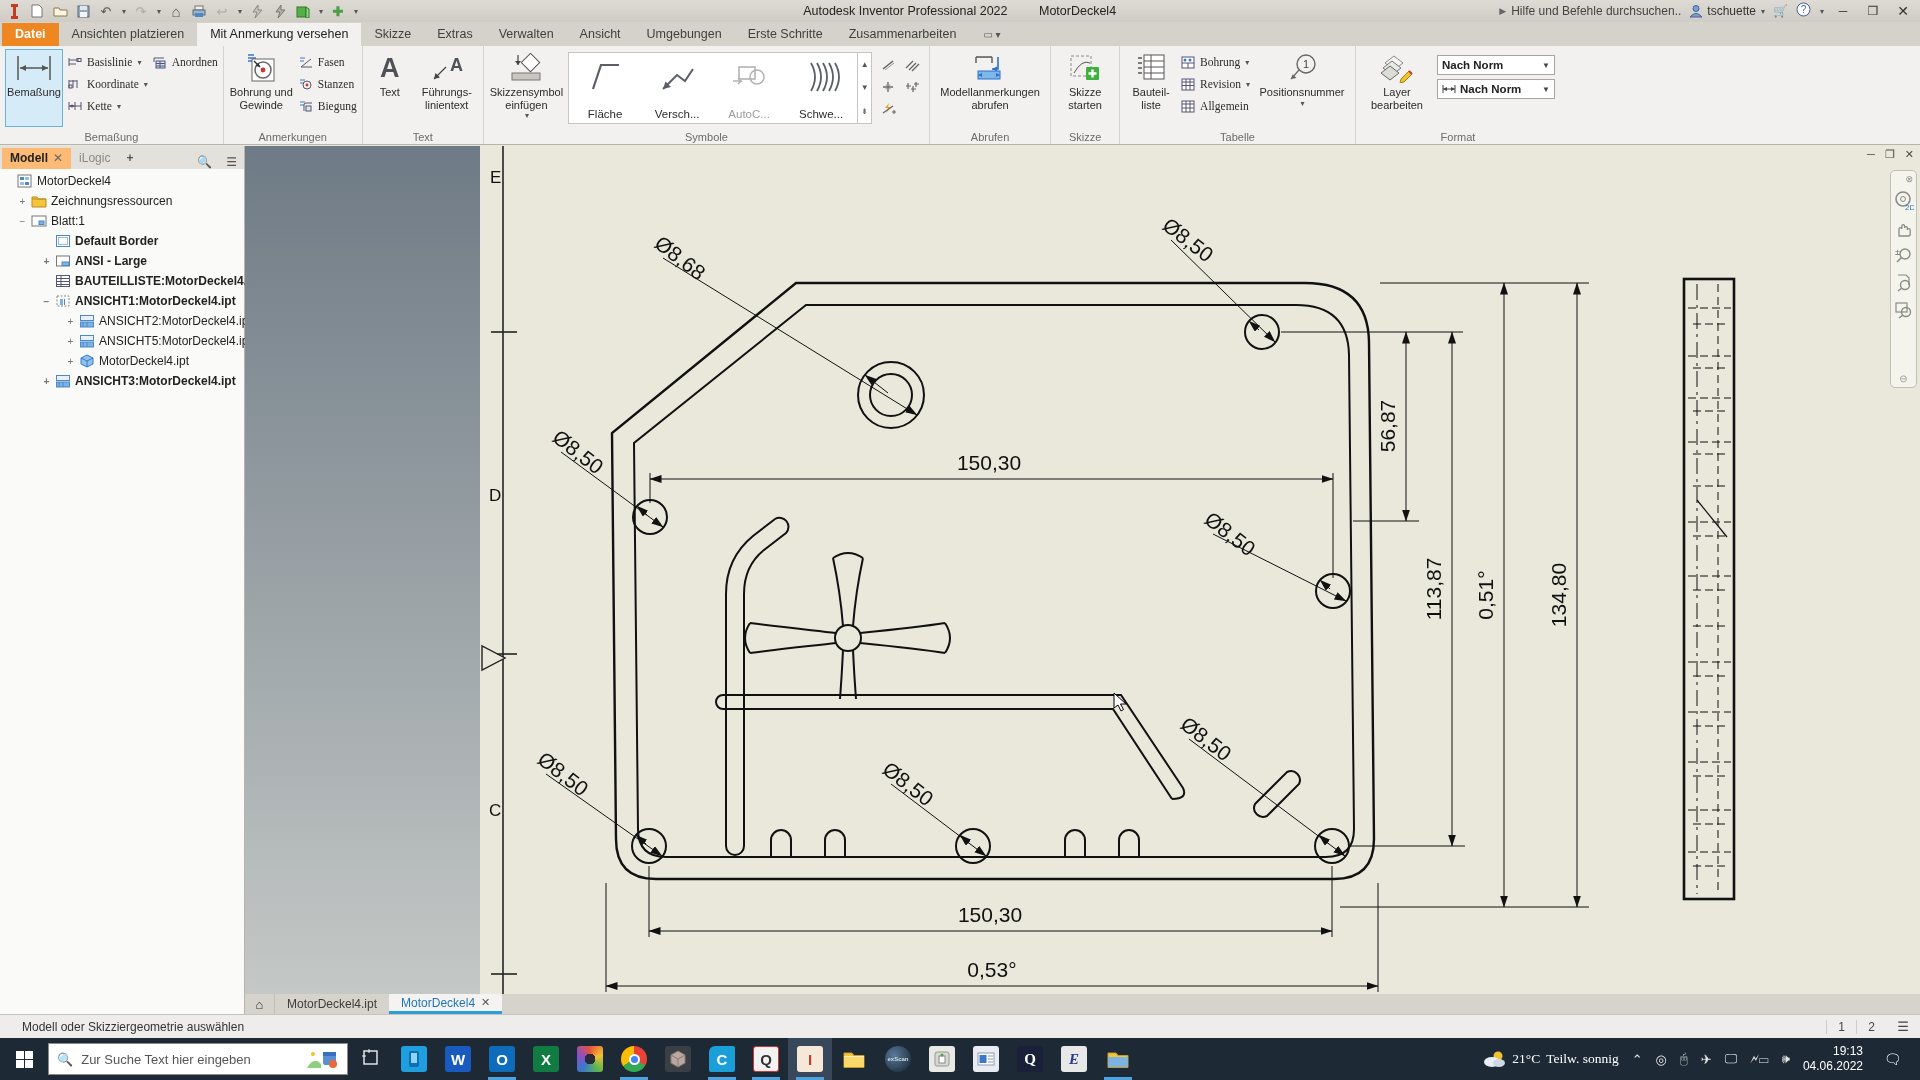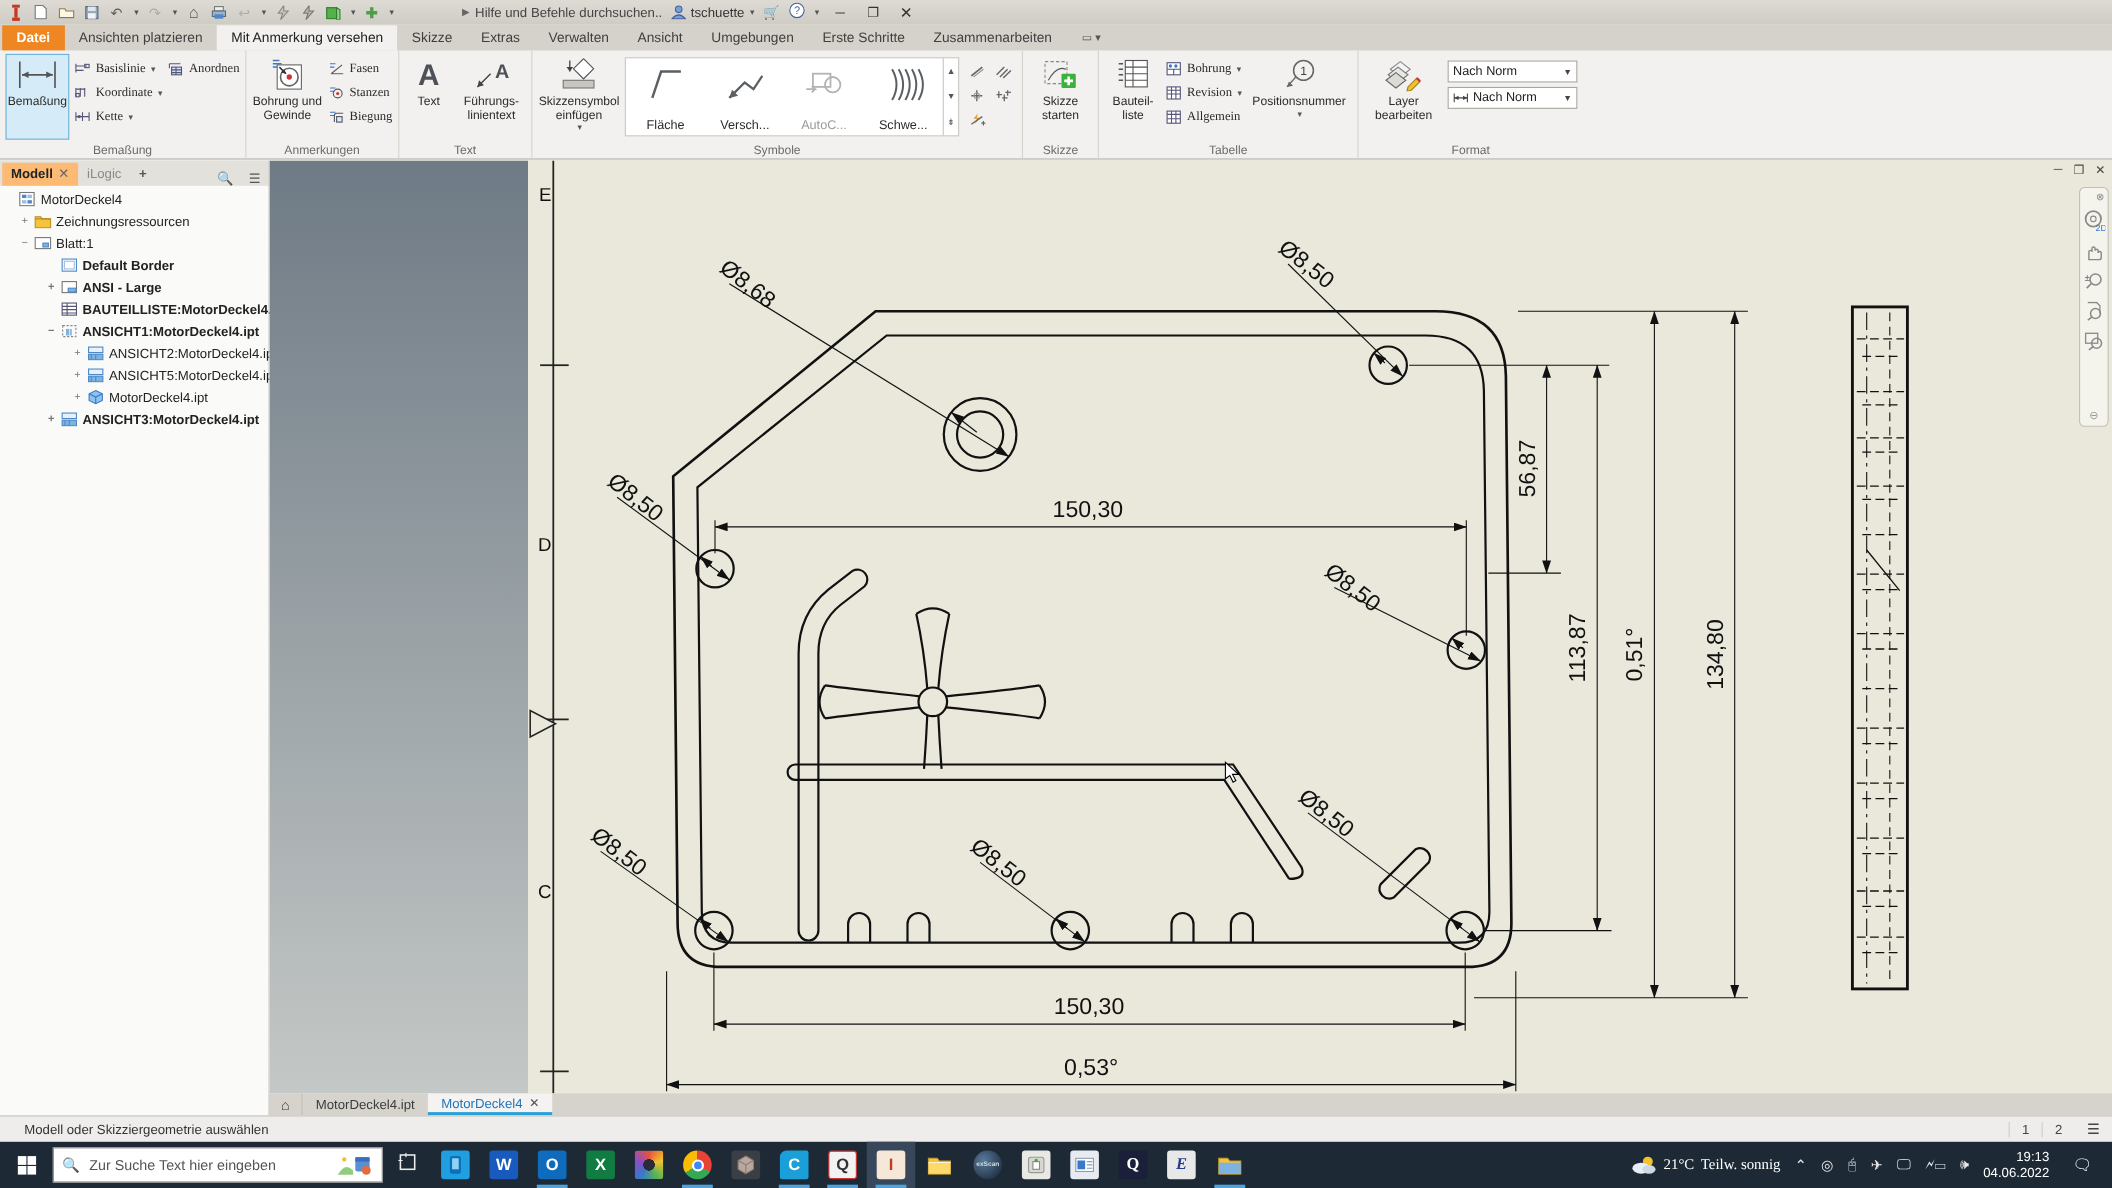--- a/index.html
+++ b/index.html
@@ -47,21 +47,21 @@
   .gitem { width:72px; display:flex; flex-direction:column; align-items:center; justify-content:space-between;
     padding:6px 2px 3px; font-size:11.5px; color:#2b2b2b; }
   .gitem.disabled { color:#9a9a9a; }
   .gscroll { width:14px; border-left:1px solid #c9c6c0; display:flex; flex-direction:column;
     align-items:center; justify-content:space-around; font-size:8px; color:#555; }
   .minigrid { display:grid; grid-template-columns:24px 24px; grid-auto-rows:22px; padding-top:5px; }
   .minigrid span { display:flex; align-items:center; justify-content:center; }
   .ddselect { width:118px; height:20px; background:#fff; border:1px solid #a9a6a0;
     display:flex; align-items:center; font-size:11.5px; color:#222; padding:0 4px; gap:4px; }
   .ddselect .caret { margin-left:auto; font-size:8px; color:#444; }
-  .fmtcol { display:flex; flex-direction:column; gap:4px; padding-top:6px; }
+  .fmtcol { display:flex; flex-direction:column; gap:4px; padding-top:6px;font-weight:bold; }
 
   
   .browser { position:absolute; left:0; top:146px; width:245px; height:868px;
     background:#f4f4f3; border-right:1px solid #b7b4ae; font-size:12px; color:#222; }
   .btabs { height:23px; background:#e3e1dc; display:flex; align-items:flex-end; padding-left:2px; }
   .btab { padding:3px 8px 4px; display:flex; gap:5px; align-items:center; }
   .btab.on { background:#fdba74; font-weight:bold; }
   .btab.off { color:#8a8a8a; }
   .btabs .spacer { flex:1; }
   .btabs .ticon { padding:0 7px; color:#555; }
@@ -177,20 +177,24 @@
     <span class="qi">
       <svg width="14" height="13">
           <rect x="1" y="2" width="9" height="10" fill="#56b04a" stroke="#2f7a28"></rect>
           <path d="M10,2 l3,2 v9 h-3 z" fill="#8fd687" stroke="#2f7a28"></path>
         </svg>
     </span>
       <span class="dd">▾</span>
     <span class="qi" style="color:#4d9e4a;font-weight:bold">✚</span>
     <span class="dd">▾</span>
   </div>
+  <div class="tb-title">
+    <span>Autodesk Inventor Professional 2022</span>
+    <span class="doc">MotorDeckel4</span>
+  </div>
   <div class="tb-right">
     <span class="help-search">
       <span style="font-size:9px;color:#666">▶</span>
       <span>Hilfe und Befehle durchsuchen..</span>
     </span>
     <span class="userbox">
       <svg width="14" height="14">
           <circle cx="7" cy="4.5" r="3" fill="#7a9fd4" stroke="#44619c"></circle>
           <path d="M1,13 q6,-7 12,0 z" fill="#7a9fd4" stroke="#44619c"></path>
         </svg>
@@ -408,20 +412,34 @@
             <path d="M9,1 L5,6 h3 l-2,5 5,-6 h-3 z" fill="#e8a020"></path>
             <path d="M3,11 L13,4" stroke="#666" stroke-width="1.2"></path>
             <path d="M12,10 h4 m-2,-2 v4" stroke="#666" stroke-width="1.1"></path>
           </svg>
         </span>
       <span></span>
     </div>
     <div class="glabel">Symbole</div>
   </div>
 
+  <div class="rgroup">
+    <div class="bigbtn" style="max-width:120px;min-width:110px">
+      <svg width="40" height="30">
+        <path d="M6,4 h16 M6,4 v6 M22,4 v6" stroke="#555" fill="none" stroke-width="1.4"></path>
+        <path d="M28,4 v12 h-6" stroke="#2a6fc9" fill="none" stroke-width="1.6"></path>
+          <path d="M22,16 l5,-2.5 v5 z" fill="#2a6fc9"></path>
+        <rect x="8" y="18" width="22" height="8" fill="#7db8e8" stroke="#2a6fc9"></rect>
+        <path d="M8,22 l4,-2 v4 z M30,22 l-4,-2 v4 z" fill="#2a6fc9"></path>
+      </svg>
+      <span class="lbl">Modellanmerkungen
+abrufen</span>
+    </div>
+    <div class="glabel">Abrufen</div>
+  </div>
 
   <div class="rgroup">
     <div class="bigbtn" style="min-width:58px">
       <svg width="34" height="30">
         <rect x="3" y="3" width="20" height="20" fill="none" stroke="#888" stroke-dasharray="3 2"></rect>
         <path d="M6,20 Q14,6 22,10" stroke="#555" fill="none"></path>
         <rect x="18" y="14" width="13" height="13" fill="#3db13d" rx="1"></rect>
         <path d="M24.5,16.5 v8 M20.5,20.5 h8" stroke="#fff" stroke-width="2.4"></path>
       </svg>
       <span class="lbl">Skizze

